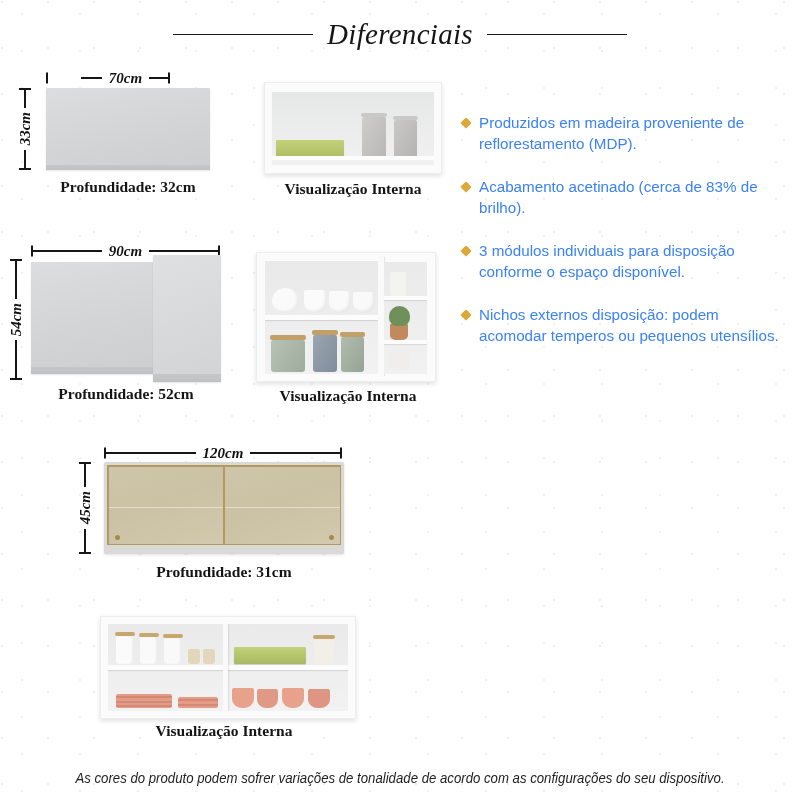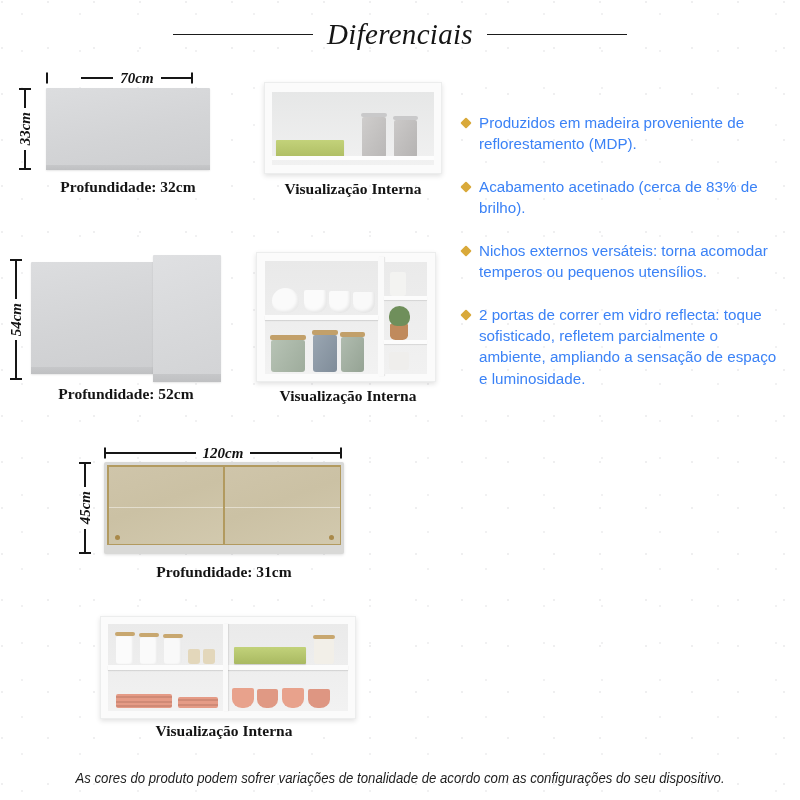--- a/index.html
+++ b/index.html
@@ -189,21 +189,21 @@
 <div id="bg-texture"></div>
 
 <div id="page">
 
   <div class="title-row">
     <div class="title-rule left"></div>
     <div class="doc-title">Diferenciais</div>
     <div class="title-rule right"></div>
   </div>
 
-  <div class="wdim" style="left:46px; top:70px; width:147px;padding-left:35px;">
+  <div class="wdim" style="left:46px; top:70px; width:124px;padding-left:35px;">
     <div class="bar"></div>
     <div class="txt">70cm</div>
     <div class="bar"></div>
   </div>
 
   <div class="hdim" style="left:16px; top:88px; height:82px;">
     <div class="vbar"></div>
     <div class="vtxt">33cm</div>
     <div class="vbar"></div>
   </div>
@@ -219,20 +219,25 @@
     <div class="jar" style="left:98px; top:35px; width:24px; height:41px; background:linear-gradient(120deg,#cfcdcc,#b9b7b6);">
       <div class="lid" style="background:#c9c9ca;"></div>
     </div>
     <div class="jar" style="left:130px; top:38px; width:23px; height:38px; background:linear-gradient(120deg,#cbc9c8,#b5b3b2);">
       <div class="lid" style="background:#c9c9ca;"></div>
     </div>
     <div class="cavity" style="left:8px; top:74px; right:8px; height:4px; background:#fdfdfd;"></div>
   </div>
   <div class="caption" style="position:absolute; left:252px; top:180px; width:202px;">Visualização Interna</div>
 
+  <div class="wdim" style="left:31px; top:243px; width:189px;">
+    <div class="bar"></div>
+    <div class="txt">90cm</div>
+    <div class="bar"></div>
+  </div>
 
   <div class="hdim" style="left:7px; top:259px; height:121px;">
     <div class="vbar"></div>
     <div class="vtxt">54cm</div>
     <div class="vbar"></div>
   </div>
 
   <div class="cab" style="left:31px; top:262px; width:125px; height:112px;"></div>
   <div class="cab" style="left:153px; top:255px; width:68px; height:127px; background:linear-gradient(160deg,#dfe0e2,#d2d3d5);"></div>
 
@@ -331,23 +336,23 @@
     <div class="bullet">
       <span class="bullet-marker"></span>
       <span class="bullet-text">Produzidos em madeira proveniente de reflorestamento (MDP).</span>
     </div>
     <div class="bullet">
       <span class="bullet-marker"></span>
       <span class="bullet-text">Acabamento acetinado (cerca de 83% de brilho).</span>
     </div>
     <div class="bullet">
       <span class="bullet-marker"></span>
-      <span class="bullet-text">Nichos externos versáteis: torna acomodar temperos ou pequenos utensílios.</span>
+      <span class="bullet-text">3 módulos individuais para disposição conforme o espaço disponível.</span>
     </div>
     <div class="bullet">
       <span class="bullet-marker"></span>
-      <span class="bullet-text">2 portas de correr em vidro reflecta: toque sofisticado, refletem parcialmente o ambiente, ampliando a sensação de espaço e luminosidade.</span>
+      <span class="bullet-text">Nichos externos disposição: podem acomodar temperos ou pequenos utensílios.</span>
     </div>
   </div>
 
   <div id="footer">As cores do produto podem sofrer variações de tonalidade de acordo com as configurações do seu dispositivo.</div>
 
 </div>
 
 </body></html>

